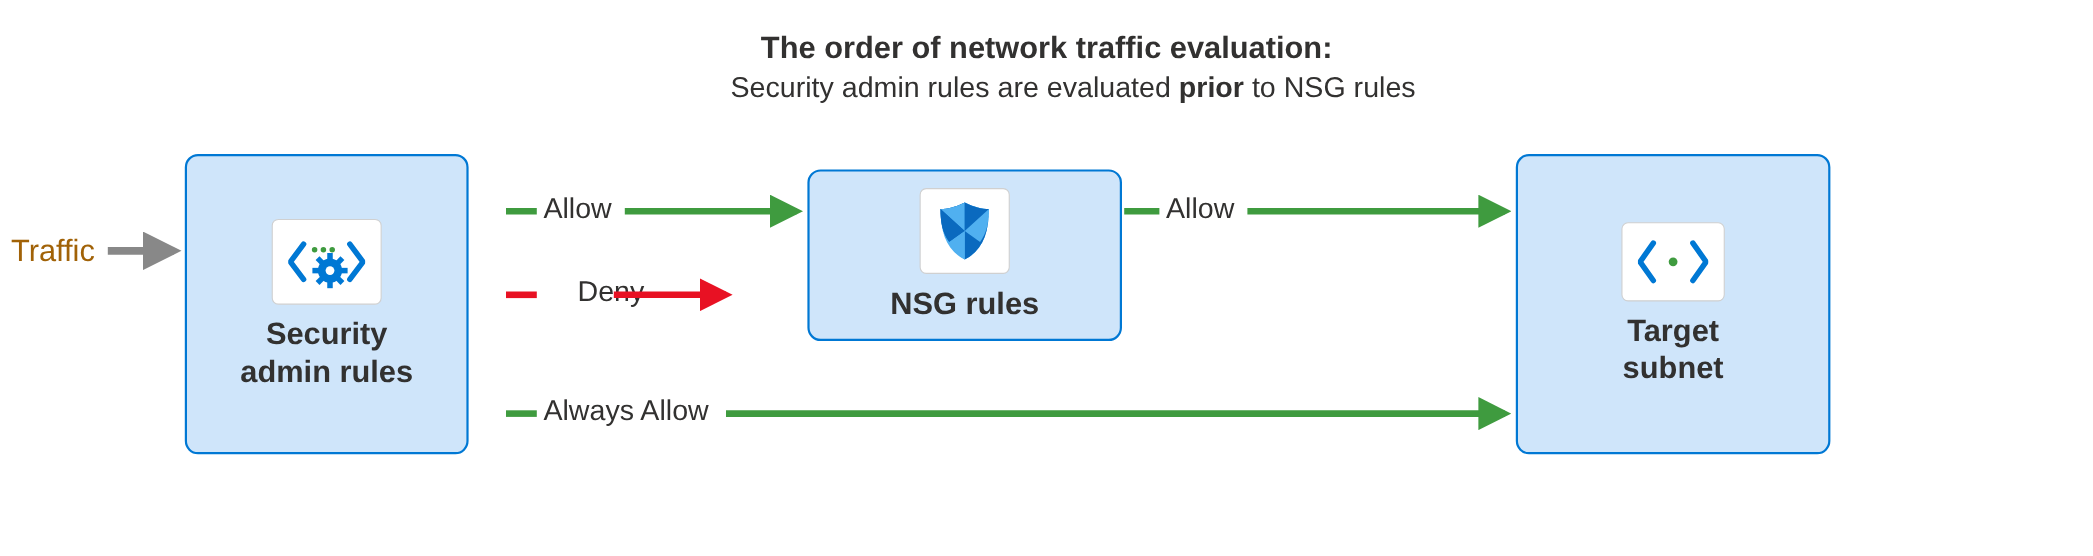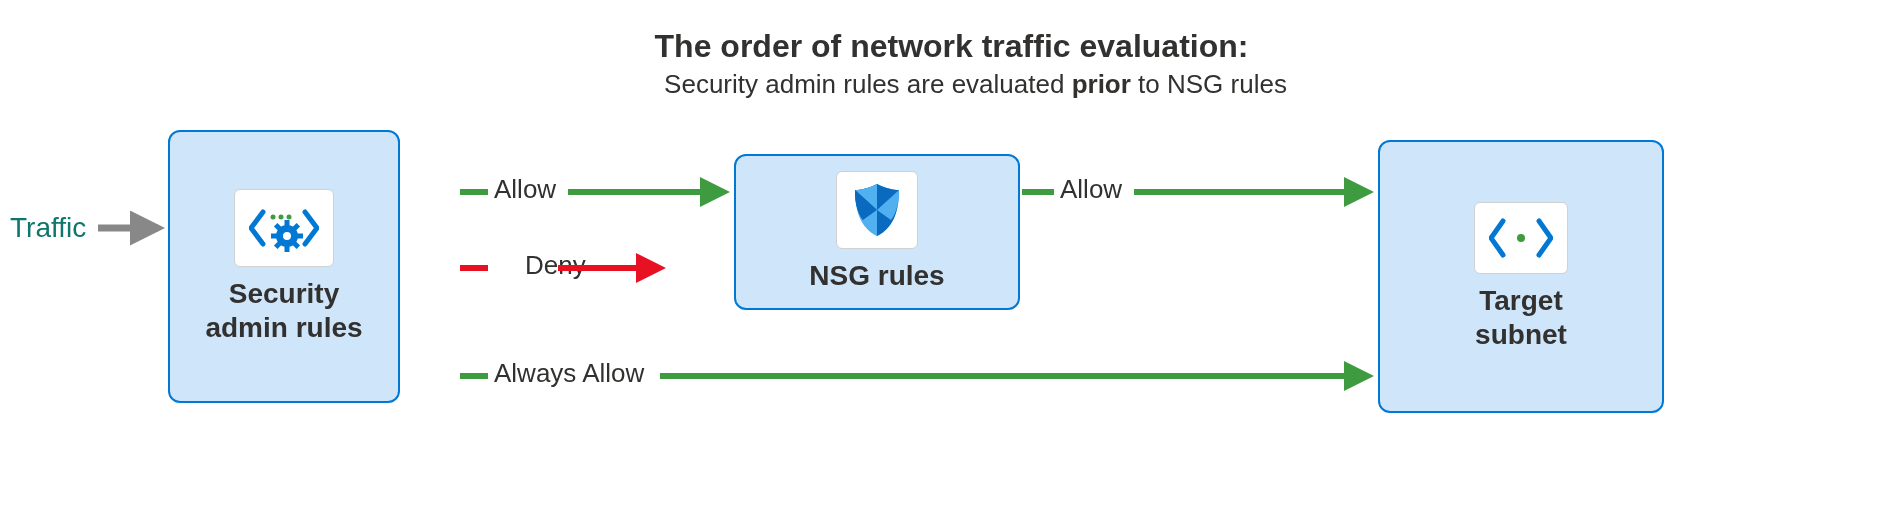--- a/index.html
+++ b/index.html
@@ -8,21 +8,21 @@
       background: #ffffff;
       width: 1903px;
       height: 505px;
       position: relative;
     }
     .title-section {
       text-align: center;
       padding-top: 28px;
     }
     .title {
-      font-size: 32px;
+      font-size: 28px;
       font-weight: 700;
       color: #323130;
     }
     .subtitle {
       font-size: 26px;
       font-weight: 400;
       color: #323130;
       margin-top: 4px;
       margin-left: 48px;
     }
@@ -32,21 +32,21 @@
       top: 130px;
       left: 0;
       width: 100%;
       height: 360px;
     }
     .traffic-label {
       position: absolute;
       left: 10px;
       top: 82px;
       font-size: 28px;
-      color: #0f766e;
+      color: #a16207;
     }
     .box {
       position: absolute;
       background: #cfe5fa;
       border: 2px solid #0078d4;
       border-radius: 12px;
       display: flex;
       flex-direction: column;
       align-items: center;
       justify-content: center;
@@ -63,22 +63,22 @@
     .box-label {
       font-size: 28px;
       font-weight: 700;
       color: #323130;
       text-align: center;
       margin-top: 10px;
       line-height: 1.2;
     }
     .box-security {
       left: 168px;
-      top: 0;
-      width: 232px;
+      top: 10px;
+      width: 258px;
       height: 273px;
     }
     .box-nsg {
       left: 734px;
       top: 24px;
       width: 286px;
       height: 156px;
     }
     .box-target {
       left: 1378px;

